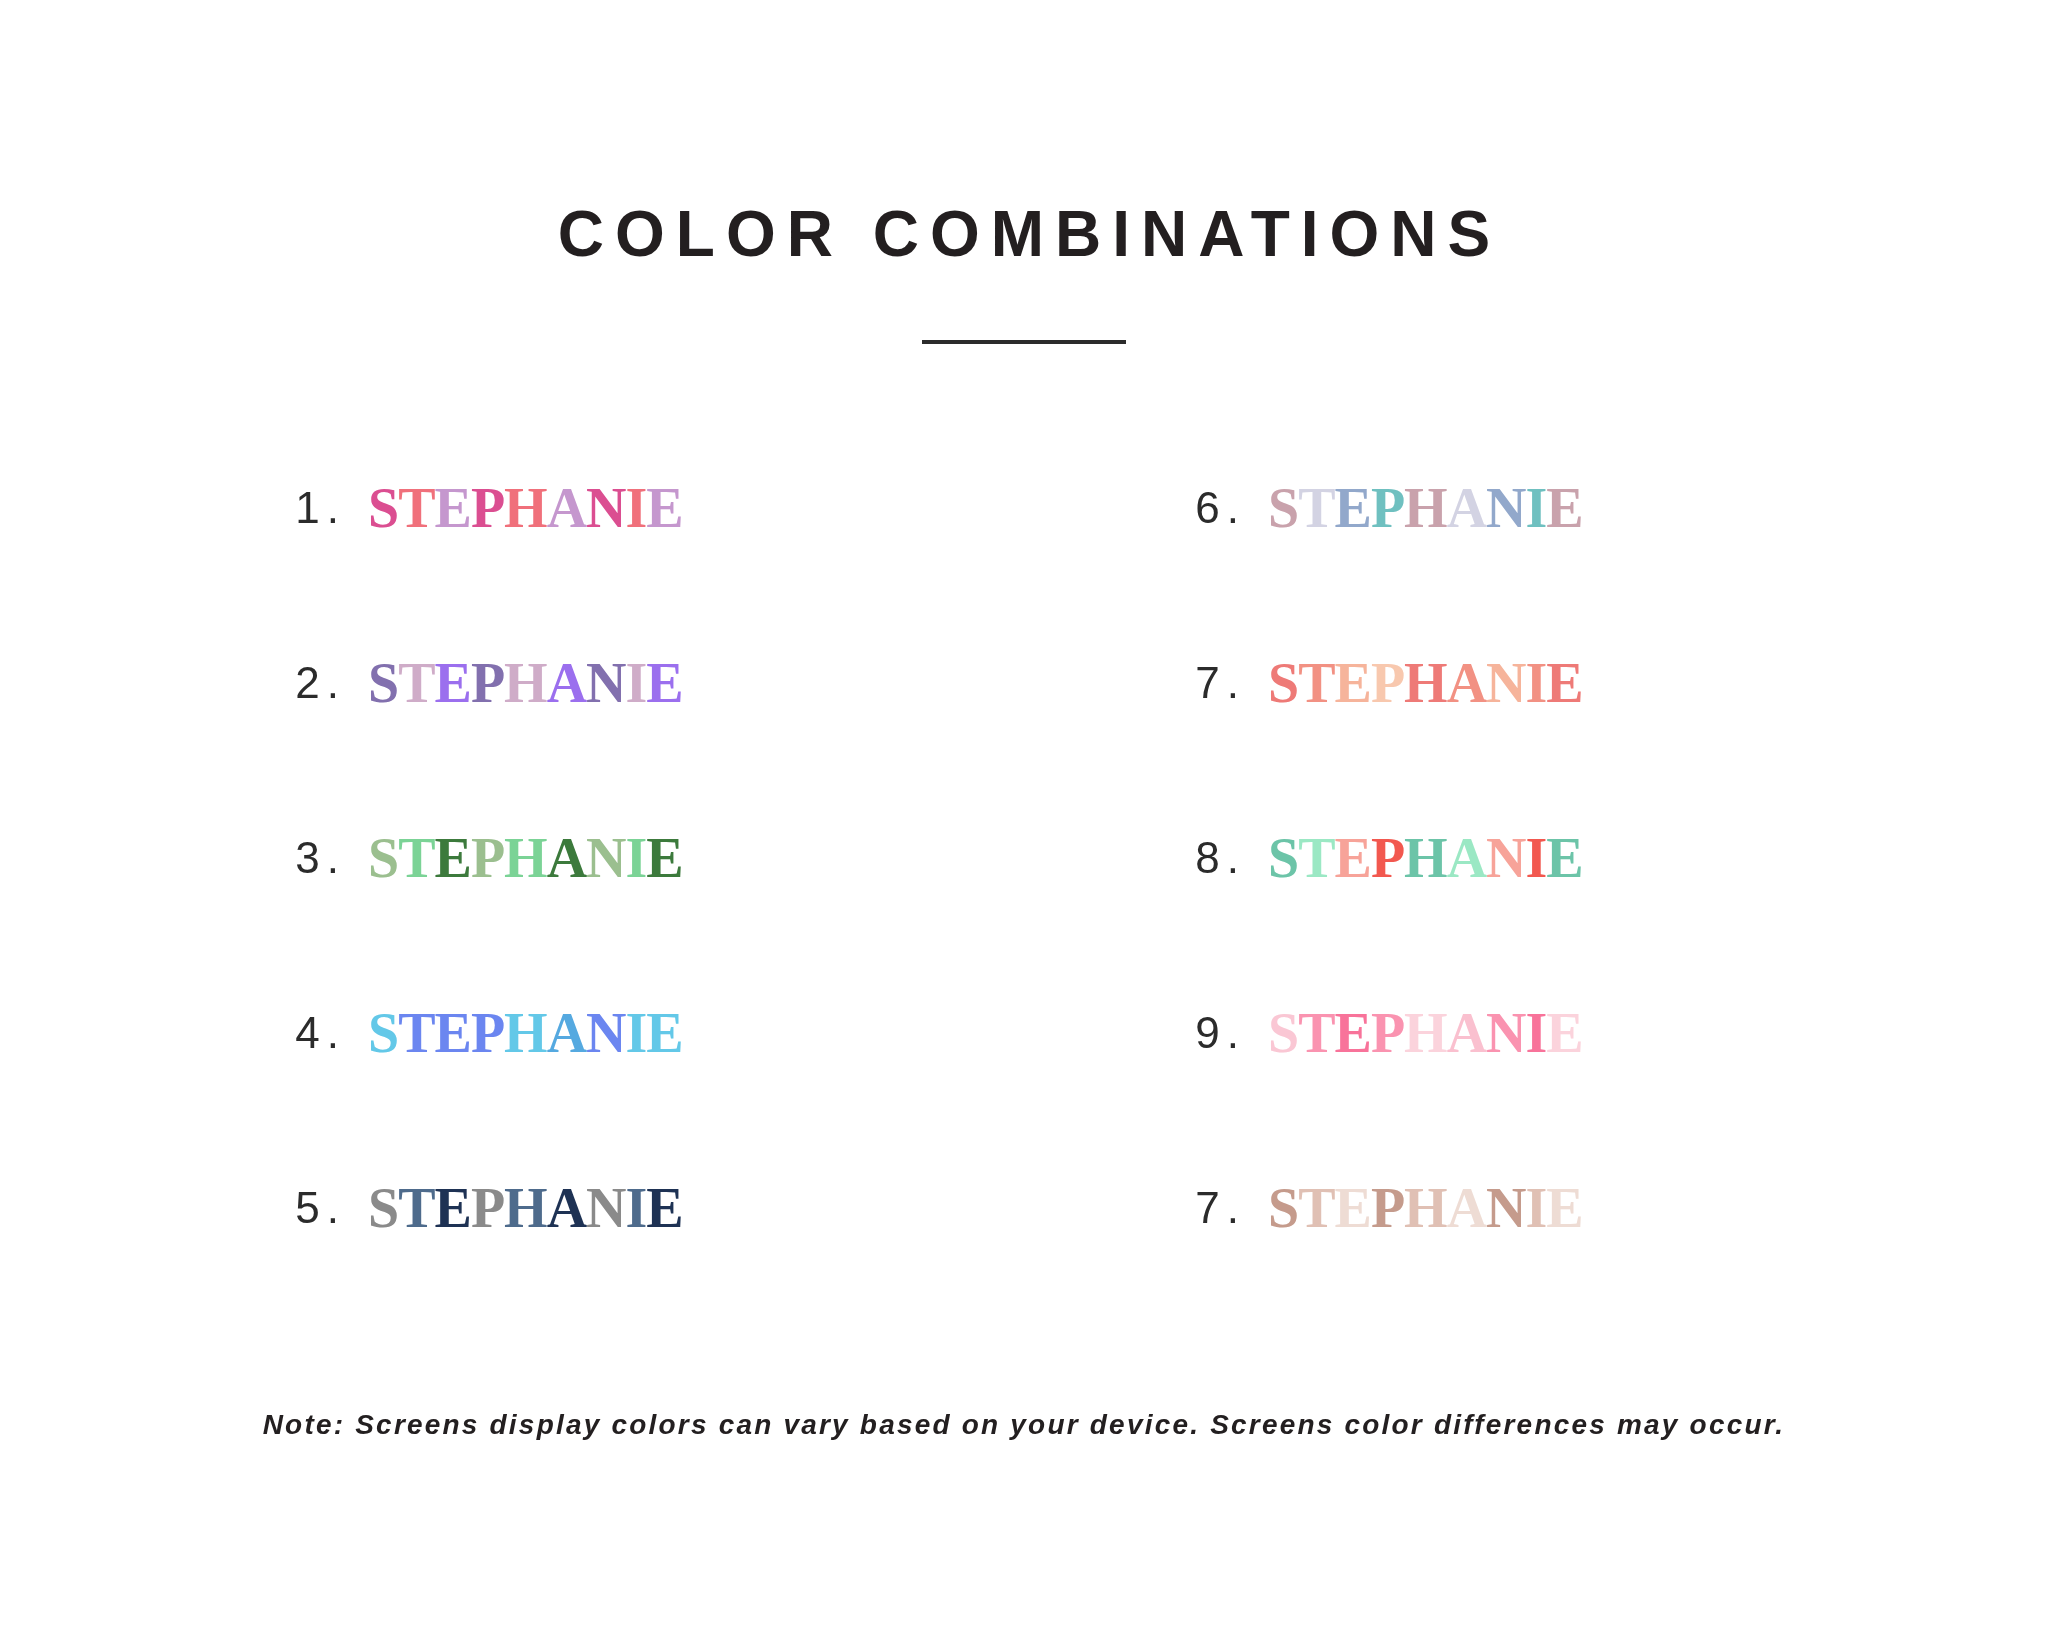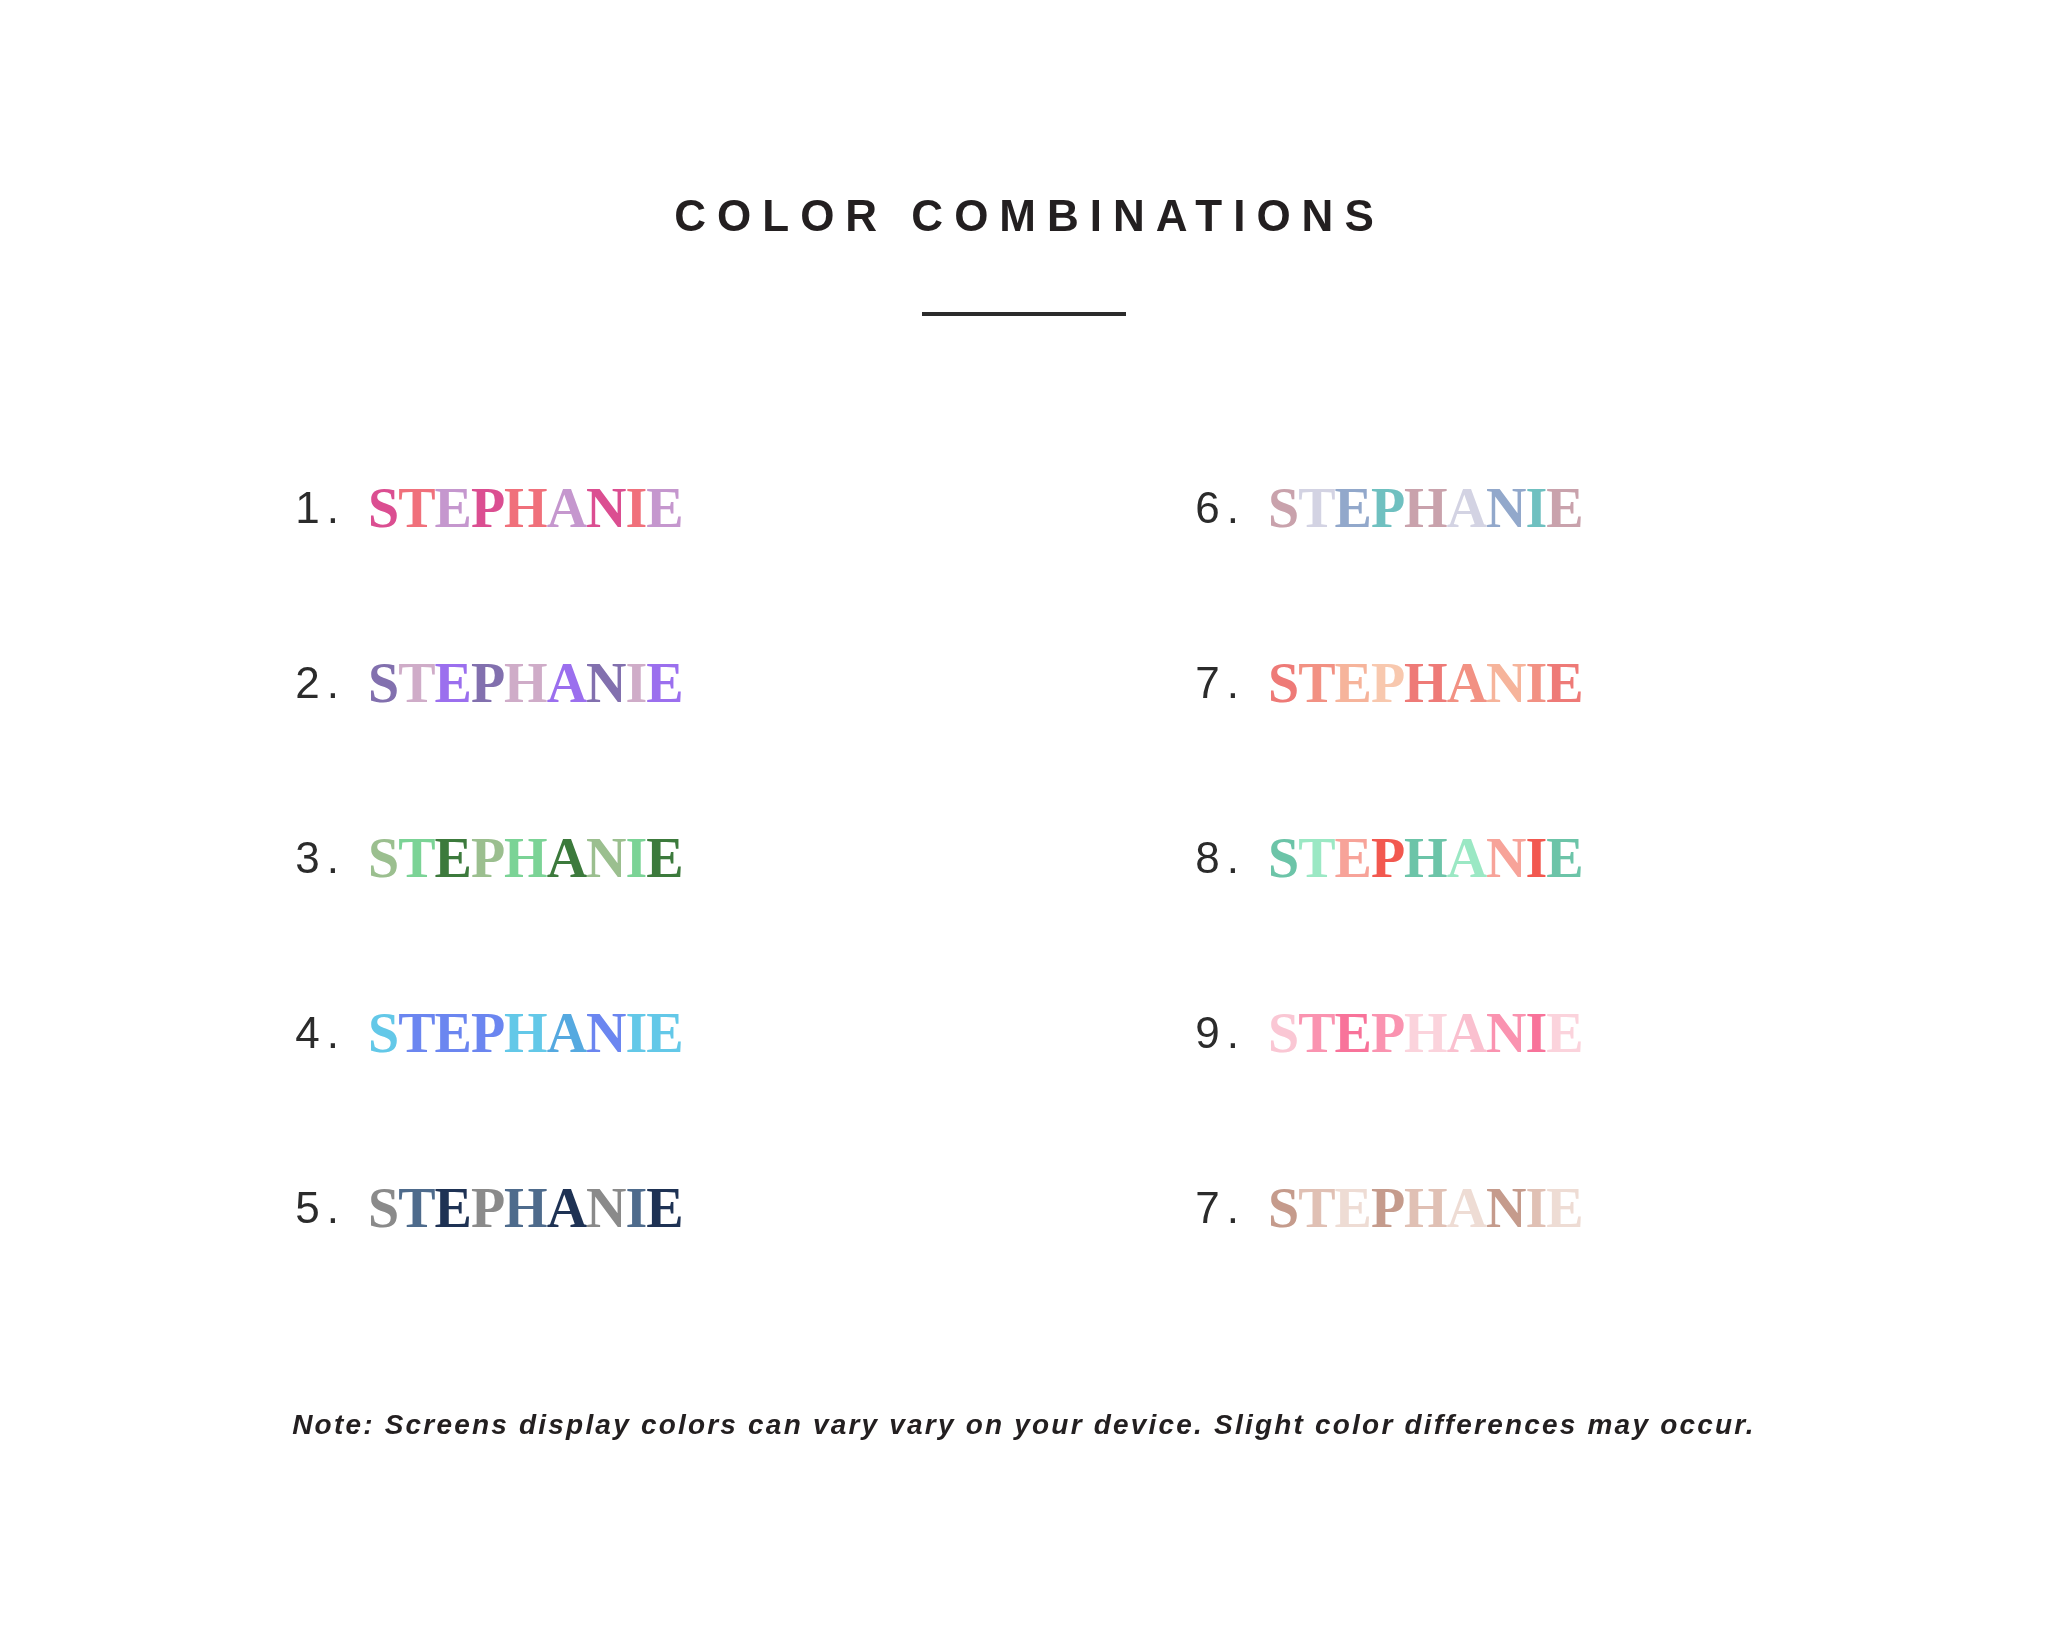--- a/index.html
+++ b/index.html
@@ -24,24 +24,24 @@
   }
 
   
   .header {
     padding-top: 186px;
     text-align: center;
   }
   .page-title {
     font-family: "Liberation Sans", sans-serif;
     font-weight: bold;
-    font-size: 44px;
+    font-size: 64px;
     letter-spacing: 11px;
     color: #231f20;
-    margin: 8px;
+    margin: 16px;
     line-height: 1;
     text-indent: 11px;
   }
   .title-rule {
     width: 204px;
     height: 4px;
     background: #2b2b2b;
     margin: 74px auto 0 auto;
   }
 
@@ -177,16 +177,16 @@
           <span class="combo-name"><span class="ltr" style="color: rgb(250, 199, 212);">S</span><span class="ltr" style="color: rgb(250, 147, 176);">T</span><span class="ltr" style="color: rgb(248, 115, 154);">E</span><span class="ltr" style="color: rgb(250, 147, 176);">P</span><span class="ltr" style="color: rgb(251, 211, 220);">H</span><span class="ltr" style="color: rgb(250, 192, 207);">A</span><span class="ltr" style="color: rgb(250, 147, 176);">N</span><span class="ltr" style="color: rgb(248, 115, 154);">I</span><span class="ltr" style="color: rgb(251, 211, 220);">E</span></span>
         </div>
         <div class="combo-row">
           <span class="combo-number">7.</span>
           <span class="combo-name"><span class="ltr" style="color: rgb(197, 155, 140);">S</span><span class="ltr" style="color: rgb(224, 192, 180);">T</span><span class="ltr" style="color: rgb(238, 220, 212);">E</span><span class="ltr" style="color: rgb(197, 155, 140);">P</span><span class="ltr" style="color: rgb(224, 192, 180);">H</span><span class="ltr" style="color: rgb(238, 220, 212);">A</span><span class="ltr" style="color: rgb(197, 155, 140);">N</span><span class="ltr" style="color: rgb(224, 192, 180);">I</span><span class="ltr" style="color: rgb(238, 220, 212);">E</span></span>
         </div>
       </div>
   </div>
 
   <div class="footer">
-    <p class="footer-note">Note: Screens display colors can vary vary on your device. Slight color differences may occur.</p>
+    <p class="footer-note">Note: Screens display colors can vary based on your device. Screens color differences may occur.</p>
   </div>
 
 </div>
 
 </body></html>

